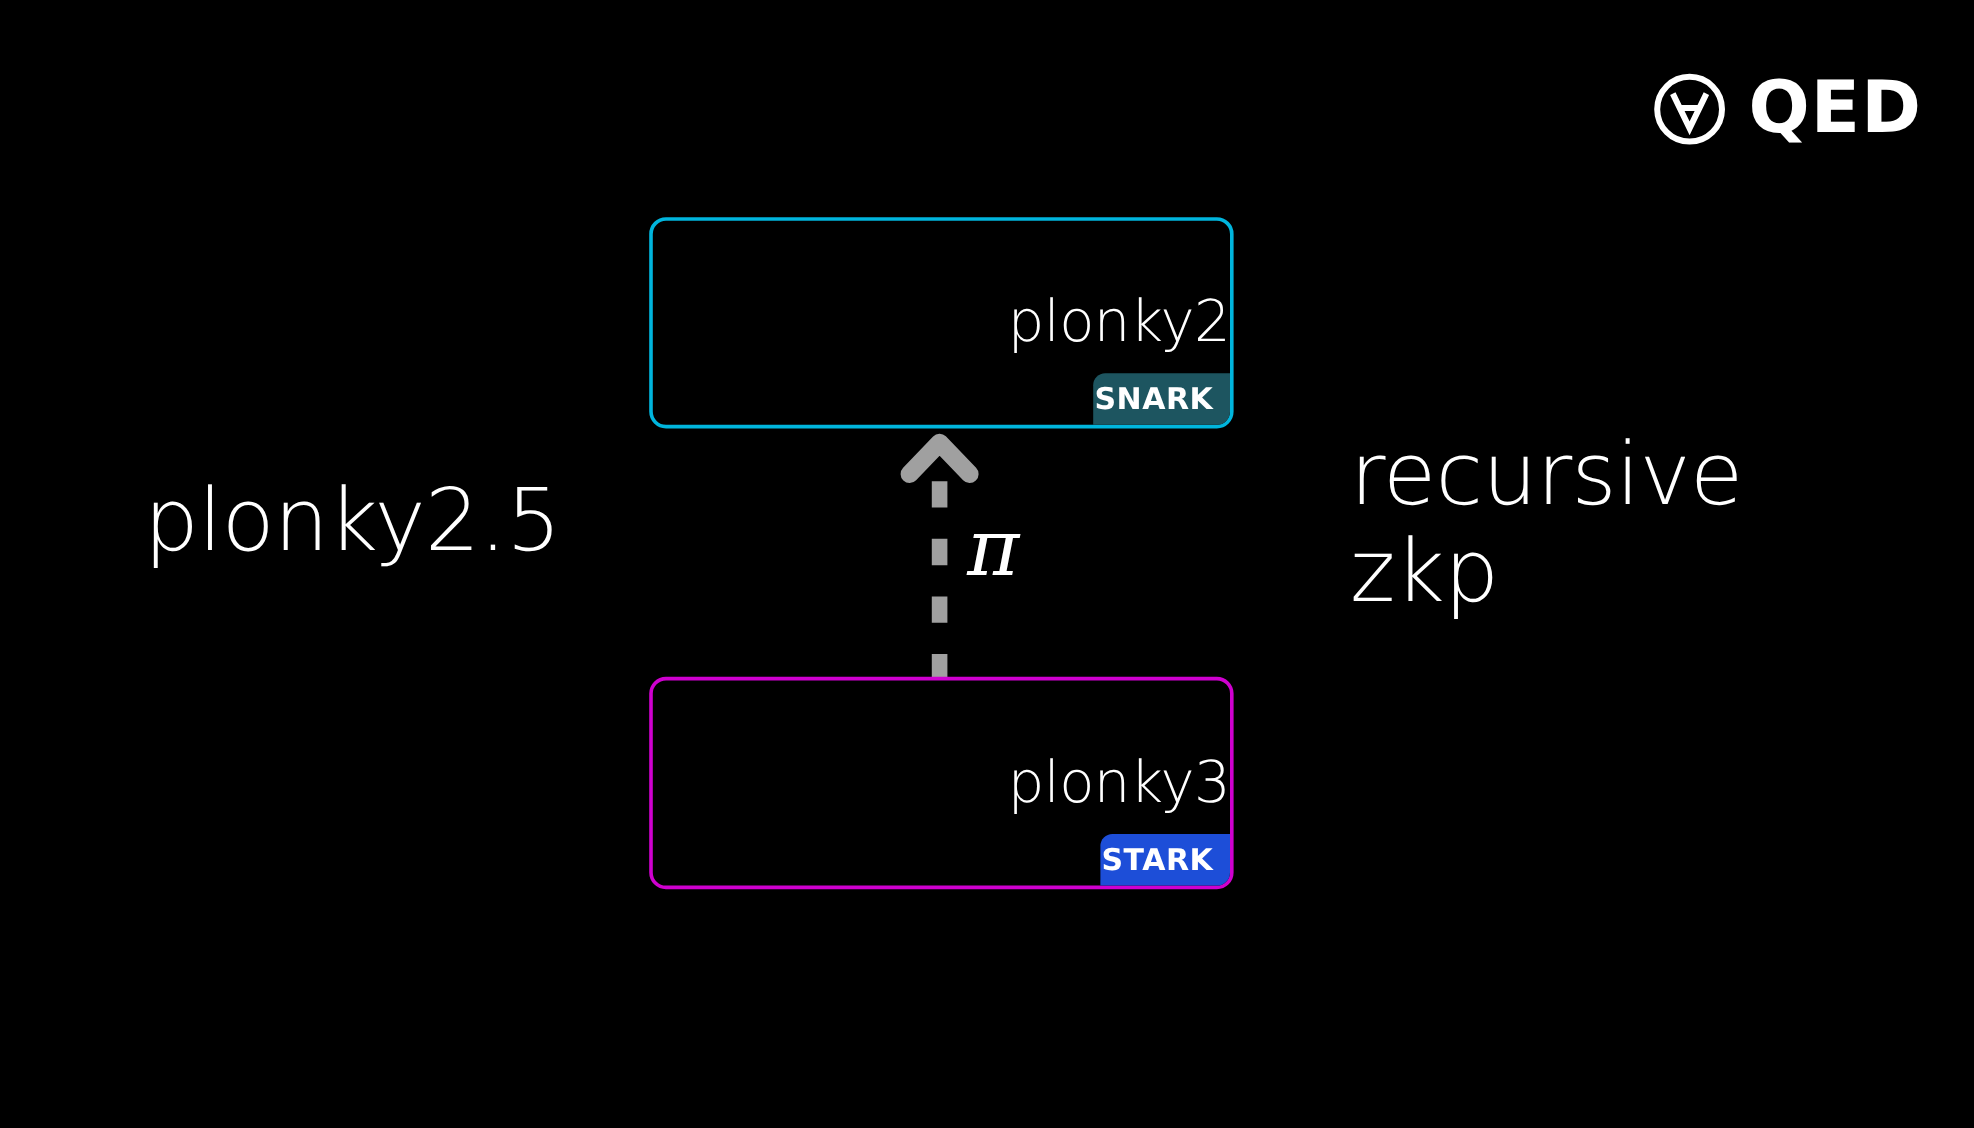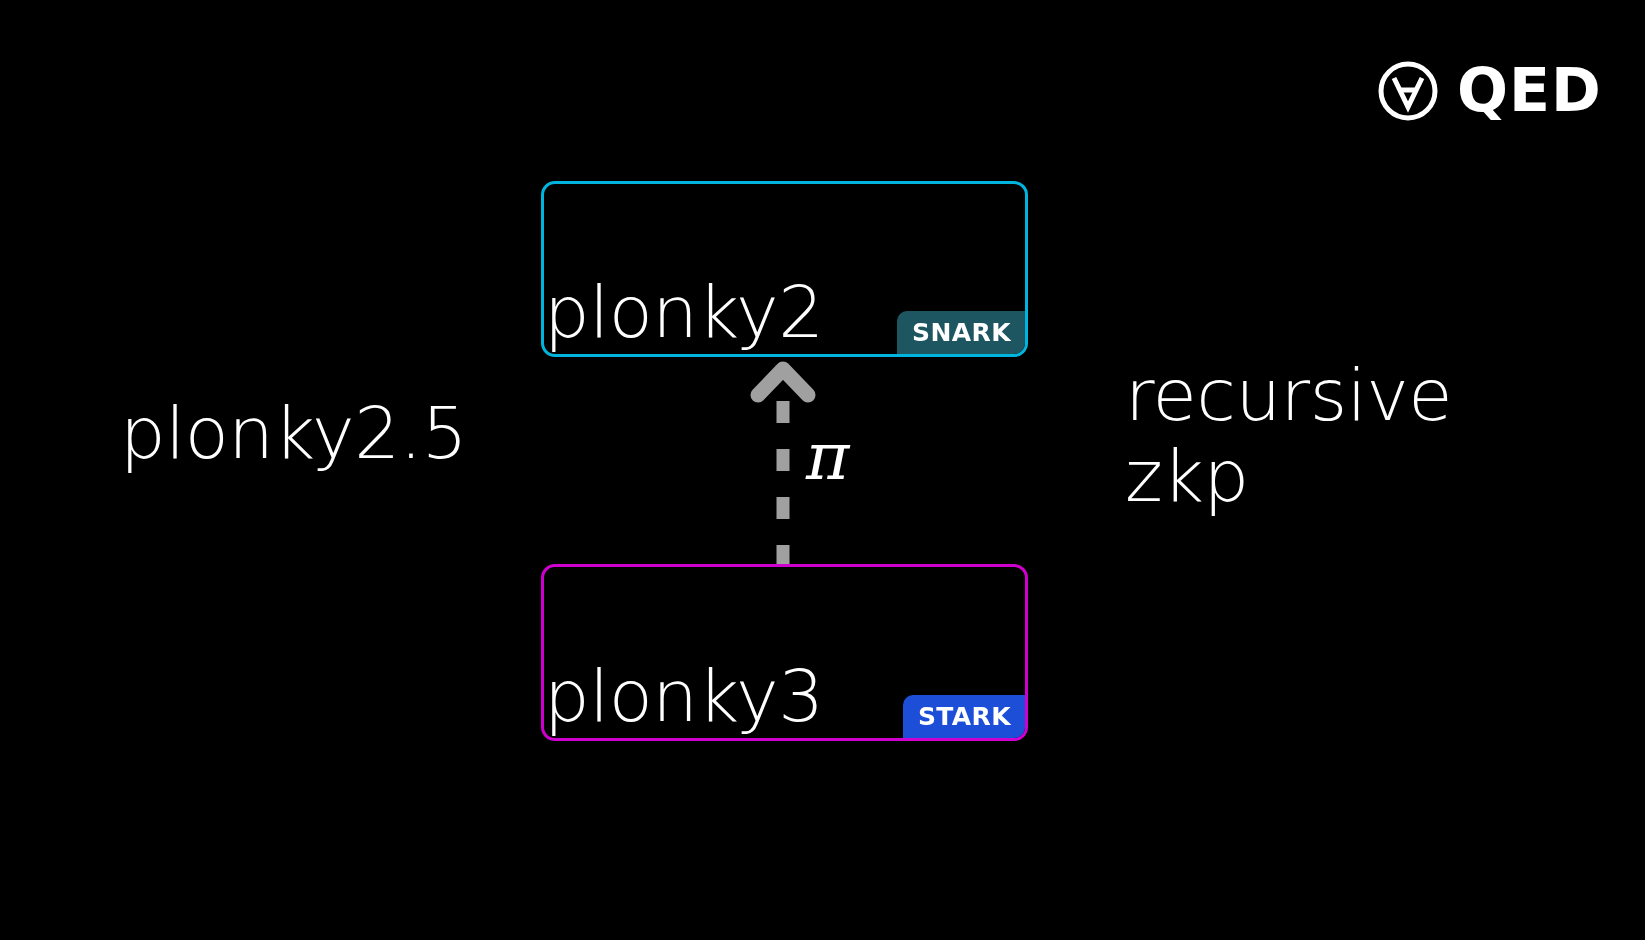--- a/index.html
+++ b/index.html
@@ -56,40 +56,39 @@
     border-width: 3px;
     background: #000000;
     overflow: hidden;
   }
   .node-label {
     position: absolute;
     left: 0;
     right: 0;
     top: 50%;
     transform: translateY(-52%);
-    text-align: left;
+    text-align: right;
     color: #ffffff;
     font-family: "DejaVu Sans", sans-serif;
     font-weight: 300;
-    font-size: 72px;
+    font-size: 48px;
     line-height: 1;
     letter-spacing: -0.5px;
-    margin-top: 44px;
   }
   .node-badge {
     position: absolute;
     right: -1px;
     bottom: -1px;
     border-radius: 10px 0 10px 0;
     color: #ffffff;
     font-family: "DejaVu Sans", sans-serif;
     font-weight: 700;
     font-size: 25px;
     letter-spacing: 0.4px;
-    padding: 9px 15px 10px 15px;
+    padding: 9px 15px 10px 1px;
     line-height: 1;
   }
 
   #node-plonky2 {
     left: 541px;
     top: 181px;
     width: 487px;
     height: 176px;
     border-color: #00b5dd;
   }

